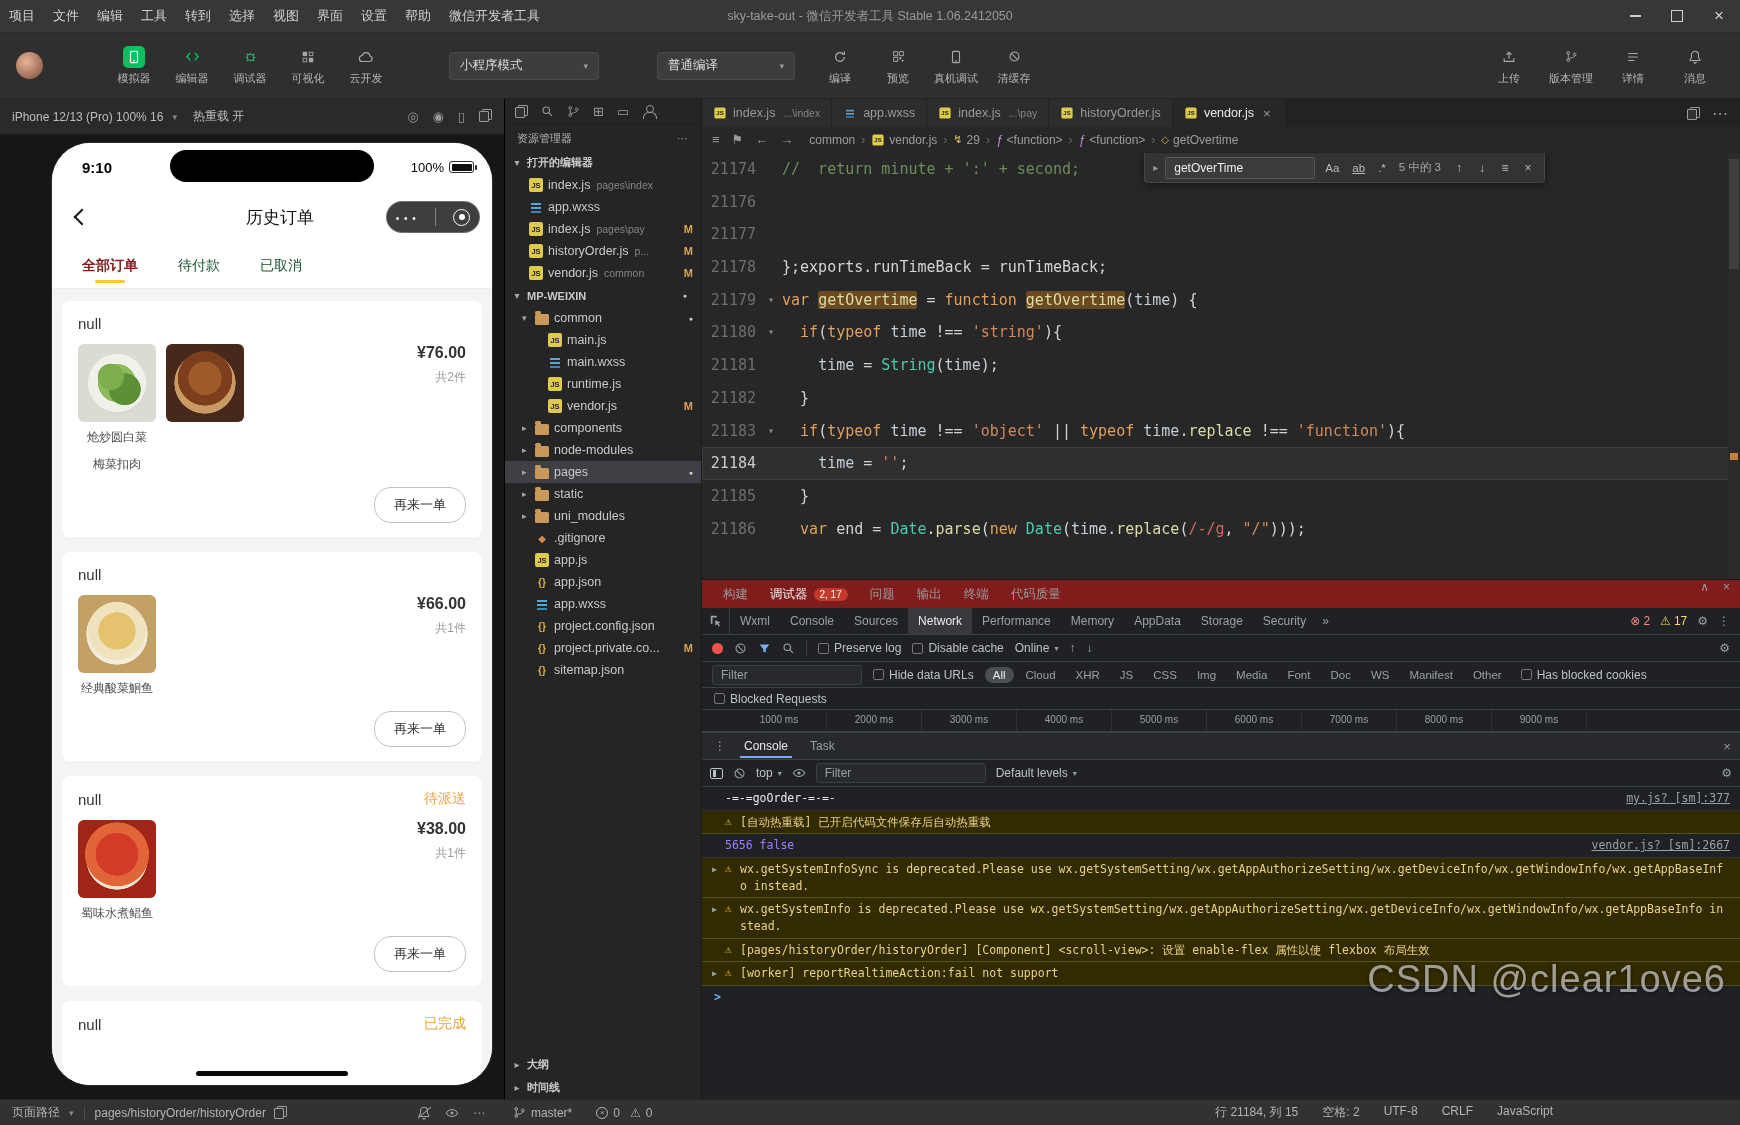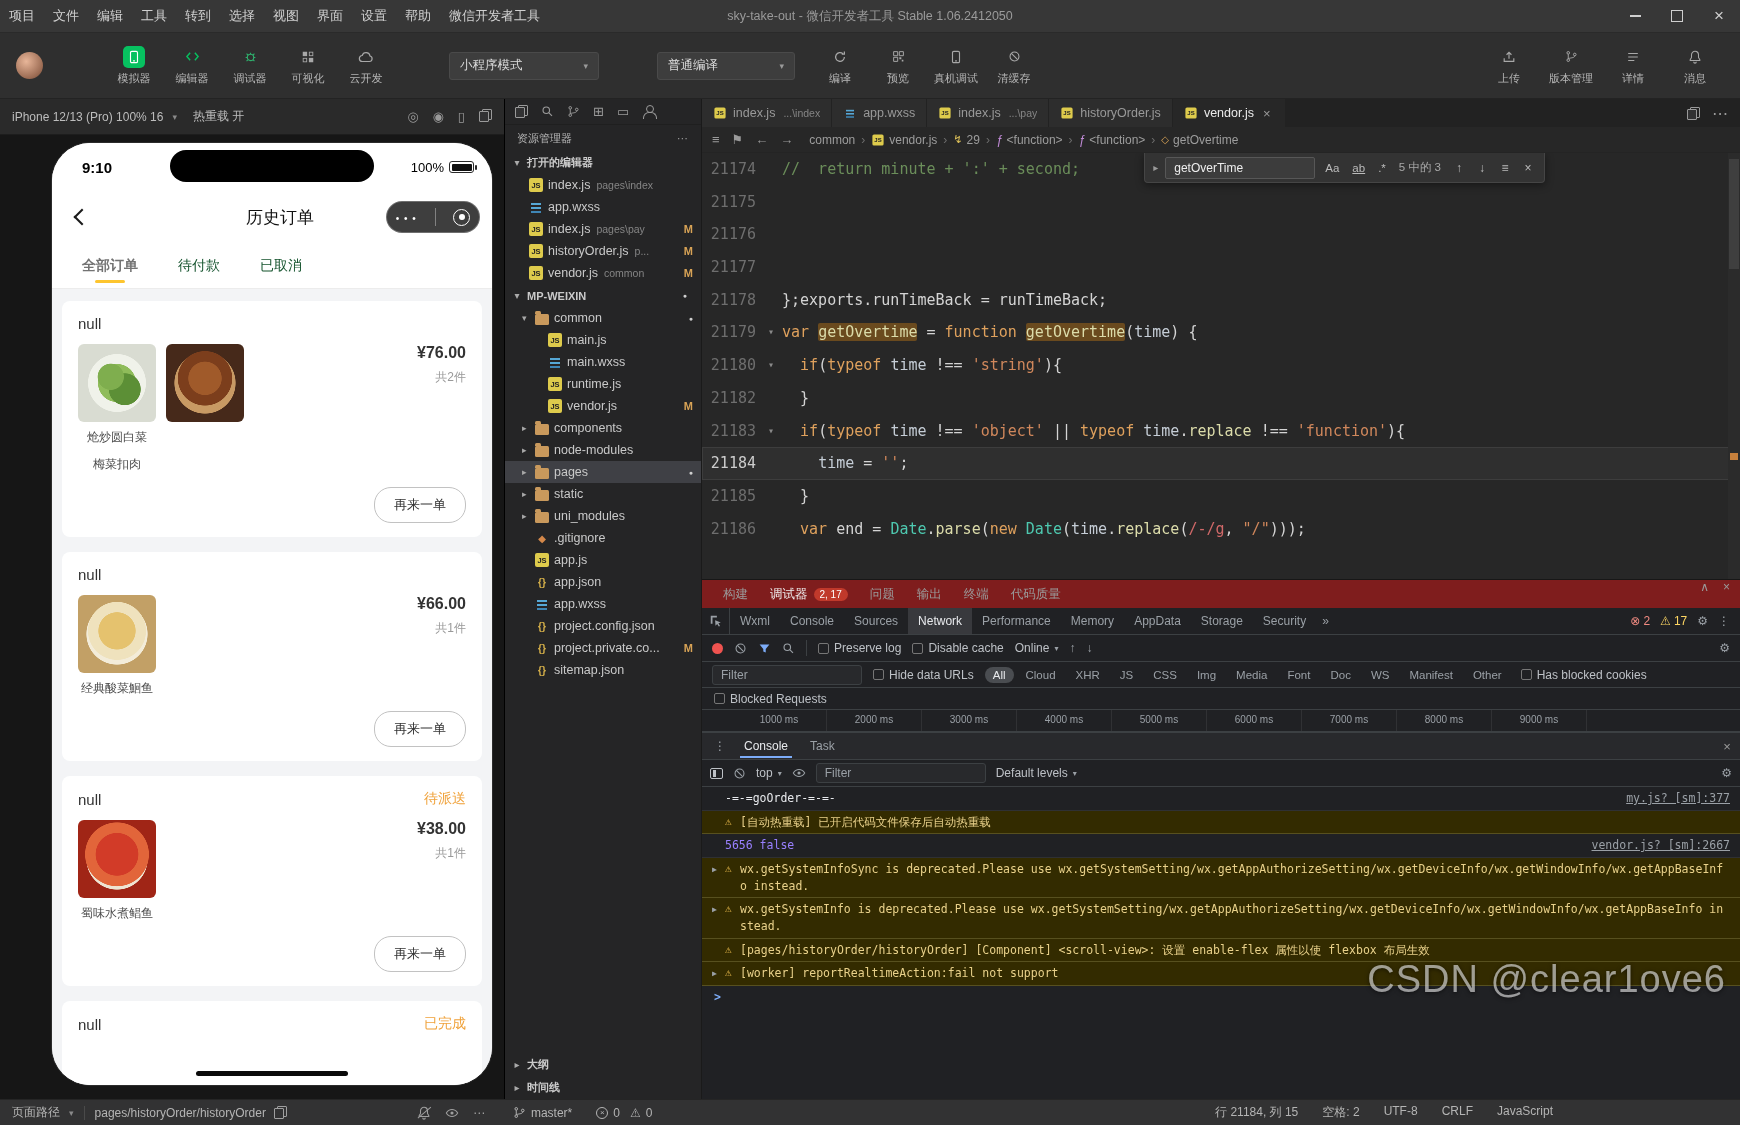--- a/index.html
+++ b/index.html
@@ -62,21 +62,21 @@
   .p-title { position:absolute; left:16px; right:0; text-align:center; font-size:17px; font-weight:500; color:#111; pointer-events:none; }
   .p-capsule { position:absolute; right:12px; top:10px; width:94px; height:32px; background:rgba(20,20,20,.82);
     border:1px solid rgba(255,255,255,.25); border-radius:16px; display:flex; align-items:center; justify-content:space-around; cursor:pointer; }
   .cap-dots::before { content:"• • •"; color:#fff; font-size:10px; letter-spacing:1px; }
   .cap-div { width:1px; height:18px; background:rgba(255,255,255,.35); }
   .cap-target { width:17px; height:17px; border:1.6px solid #fff; border-radius:50%; position:relative; }
   .cap-target::after { content:""; position:absolute; inset:4.6px; background:#fff; border-radius:50%; }
   .p-tabs { height:46px; background:#fff; display:flex; align-items:stretch; padding-left:14px; gap:8px;
     border-bottom:1px solid #ececec; flex:none; }
   .p-tab { position:relative; display:flex; align-items:center; padding:0 16px; font-size:14px; color:#14532d; cursor:pointer; }
-  .p-tab.active { color:#737373; font-weight:bold; }
+  .p-tab.active { color:#7f1d1d; font-weight:bold; }
   .p-tab.active::after { content:""; position:absolute; bottom:5px; left:50%; transform:translateX(-50%);
     width:30px; height:3px; border-radius:2px; background:#fdc52f; }
   .p-body { flex:1; background:#f3f4f6; padding:12px 10px; display:flex; flex-direction:column; gap:15px; overflow:hidden; }
   .oc { background:#fff; border-radius:8px; padding:14px 16px; flex:none; }
   .oc.cut { height:190px; }
   .oc-head { display:flex; justify-content:space-between; align-items:center; }
   .oc-title { font-size:15px; color:#333; }
   .oc-status { font-size:14px; color:#f0a23a; }
   .oc-main { display:flex; gap:10px; margin-top:12px; }
   .dish-img { width:78px; height:78px; border-radius:6px; flex:none; }
@@ -782,25 +782,20 @@
       </div>
 
       <div class="ed-code">
         <div id="code-lines">
             <div class="cl">
               <span class="ln">21174</span>
               <span class="fold"></span>
               <span class="ct"><span class="tk-cm">//  return minute + ':' + second;</span></span>
             </div>
             <div class="cl">
-              <span class="ln">21175</span>
-              <span class="fold"></span>
-              <span class="ct"></span>
-            </div>
-            <div class="cl">
               <span class="ln">21176</span>
               <span class="fold"></span>
               <span class="ct"></span>
             </div>
             <div class="cl">
               <span class="ln">21177</span>
               <span class="fold"></span>
               <span class="ct"></span>
             </div>
             <div class="cl">
@@ -810,20 +805,25 @@
             </div>
             <div class="cl">
               <span class="ln">21179</span>
               <span class="fold">▾</span>
               <span class="ct"><span class="tk-kw">var</span><span class="tk-pl"> </span><span class="tk-fn tk-hl">getOvertime</span><span class="tk-op"> = </span><span class="tk-kw">function</span><span class="tk-pl"> </span><span class="tk-fn tk-hl">getOvertime</span><span class="tk-pl">(</span><span class="tk-pm">time</span><span class="tk-pl">) {</span></span>
             </div>
             <div class="cl">
               <span class="ln">21180</span>
               <span class="fold">▾</span>
               <span class="ct"><span class="tk-pl">  </span><span class="tk-kw">if</span><span class="tk-pl">(</span><span class="tk-kw">typeof</span><span class="tk-pl"> </span><span class="tk-pm">time</span><span class="tk-pl"> </span><span class="tk-op">!==</span><span class="tk-pl"> </span><span class="tk-str">'string'</span><span class="tk-pl">){</span></span>
+            </div>
+            <div class="cl">
+              <span class="ln">21181</span>
+              <span class="fold"></span>
+              <span class="ct"><span class="tk-pl">    </span><span class="tk-pm">time</span><span class="tk-op"> = </span><span class="tk-cls">String</span><span class="tk-pl">(</span><span class="tk-pm">time</span><span class="tk-pl">);</span></span>
             </div>
             <div class="cl">
               <span class="ln">21182</span>
               <span class="fold"></span>
               <span class="ct"><span class="tk-pl">  }</span></span>
             </div>
             <div class="cl">
               <span class="ln">21183</span>
               <span class="fold">▾</span>
               <span class="ct"><span class="tk-pl">  </span><span class="tk-kw">if</span><span class="tk-pl">(</span><span class="tk-kw">typeof</span><span class="tk-pl"> </span><span class="tk-pm">time</span><span class="tk-pl"> </span><span class="tk-op">!==</span><span class="tk-pl"> </span><span class="tk-str">'object'</span><span class="tk-pl"> </span><span class="tk-op">||</span><span class="tk-pl"> </span><span class="tk-kw">typeof</span><span class="tk-pl"> </span><span class="tk-pm">time</span><span class="tk-pl">.</span><span class="tk-fn">replace</span><span class="tk-pl"> </span><span class="tk-op">!==</span><span class="tk-pl"> </span><span class="tk-str">'function'</span><span class="tk-pl">){</span></span>

